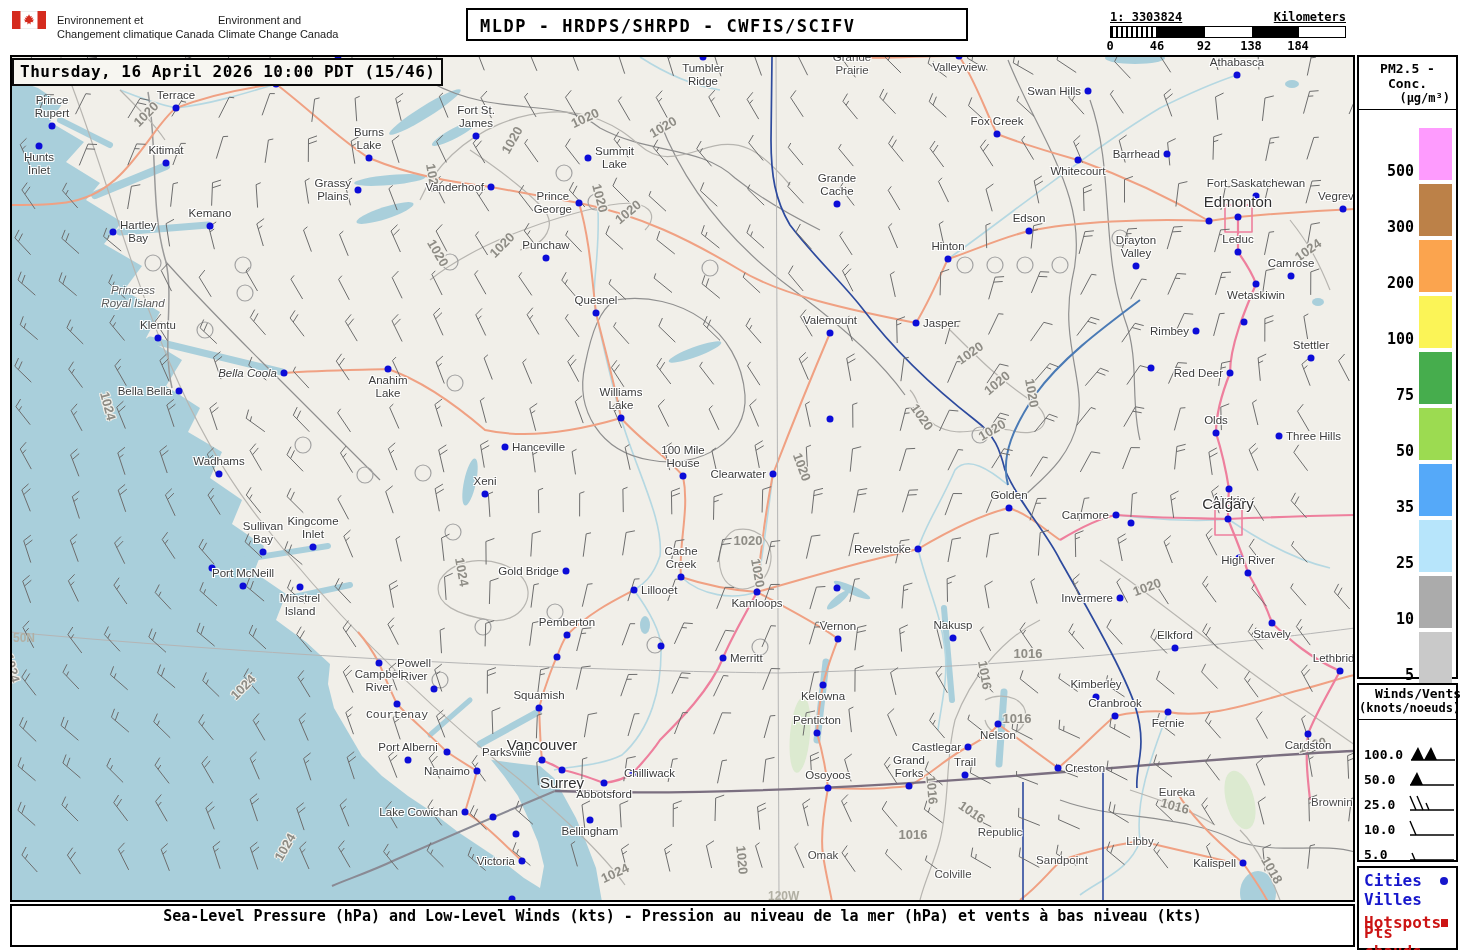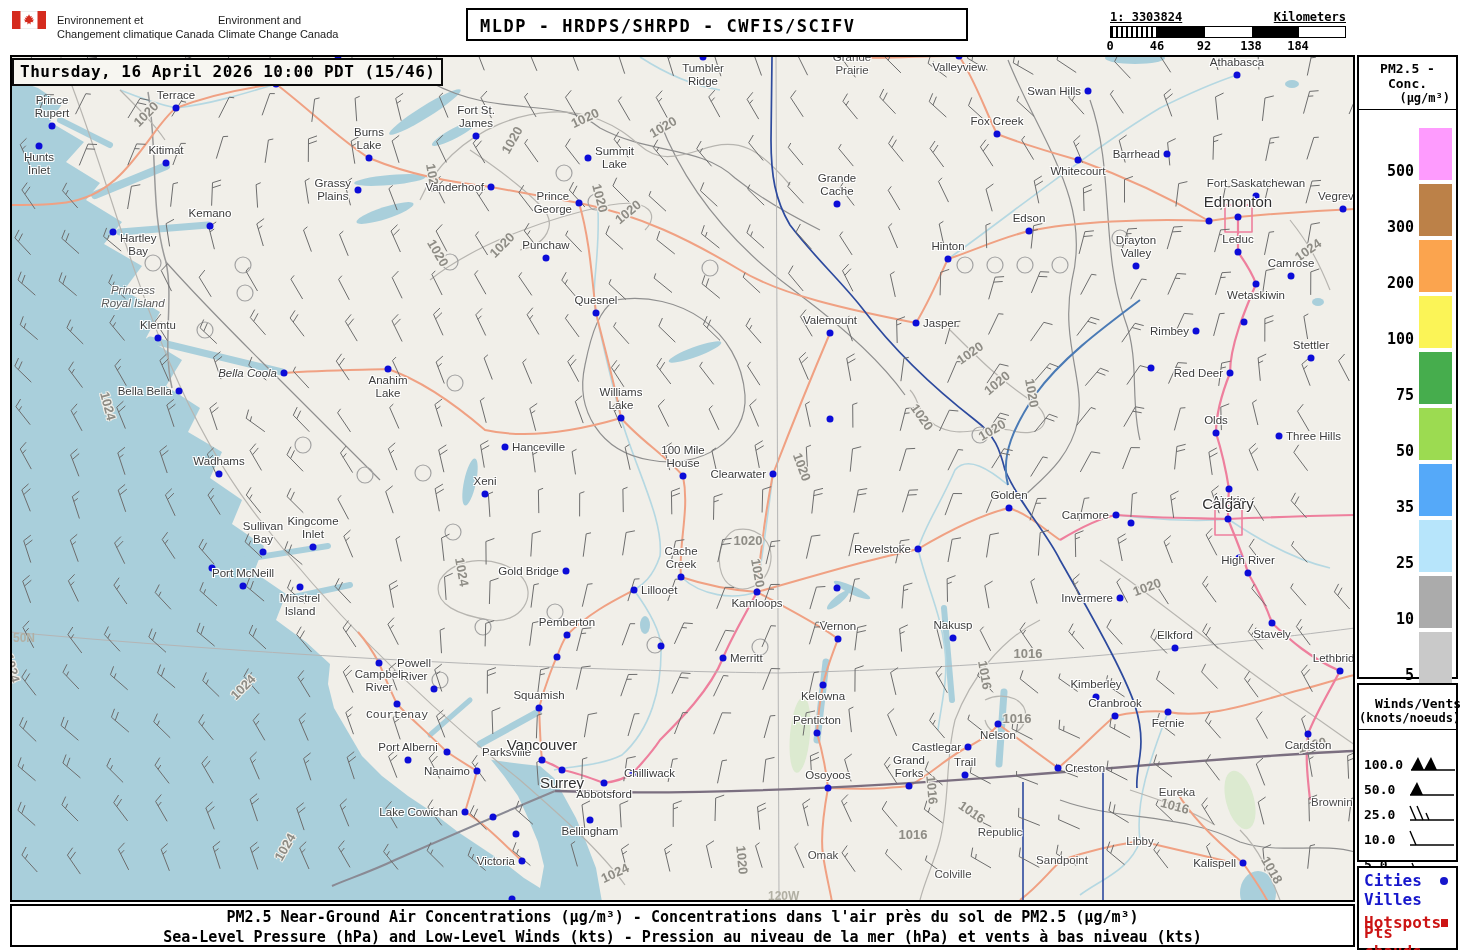--- a/index.html
+++ b/index.html
@@ -48,21 +48,21 @@
   .sidebox{position:absolute;left:1357px;width:101px;background:#fff;border:2px solid #000;box-sizing:border-box;}
   #pm25box{top:55px;height:624px;}
   #pm25box .t1{font:bold 13px "DejaVu Sans Mono",monospace;text-align:center;margin-top:4px;}
   #pm25box .t2{font:bold 12px "DejaVu Sans Mono",monospace;text-align:right;padding-right:6px;}
   .legrule{border:none;border-top:1.5px solid #000;margin:4px 0 0 0;}
   #pm25-swatches{margin-top:14px;}
   .swrow{height:56px;display:flex;align-items:flex-end;justify-content:flex-end;}
   .swlabel{font:bold 15px "DejaVu Sans Mono",monospace;color:#000;padding-right:5px;padding-bottom:0px;}
   .swatch{width:33px;height:52px;margin-right:4px;}
   #windbox{top:683px;height:179px;}
-  #windbox .t1{font:bold 13px "DejaVu Sans Mono",monospace;text-align:right;padding-right:4px;margin-top:11px;padding-left:16px;}
+  #windbox .t1{font:bold 13px "DejaVu Sans Mono",monospace;text-align:right;padding-right:4px;margin-top:1px;padding-left:16px;}
   #windbox .t2{font:bold 12px "DejaVu Sans Mono",monospace;text-align:right;padding-right:2px;}
   #wind-rows{margin-top:22px;}
   .windrow{height:25px;display:flex;align-items:center;}
   .wlabel{font:bold 13px "DejaVu Sans Mono",monospace;padding-left:5px;width:40px;}
   .windrow svg{display:block;}
   #sitesbox{top:866px;height:84px;padding:3px 5px;box-sizing:border-box;}
   .siterow{display:flex;align-items:center;justify-content:space-between;height:19px;}
   .sitetext{font:bold 16px "DejaVu Sans Mono",monospace;}
   .blue{color:#1616cc;}
   .red{color:#cc1414;}
@@ -276,21 +276,21 @@
       <div class="city" style="left: 266px; top: 23px; transform: translate(-50%, -100%);">Smithers</div>
       <div class="dot" style="left: 359px; top: 103px;"></div>
       <div class="city" style="left: 359px; top: 97px; transform: translate(-50%, -100%);">Burns
 Lake</div>
       <div class="dot" style="left: 348px; top: 135px;"></div>
       <div class="city" style="left: 341px; top: 135px; transform: translate(-100%, -50%);">Grassy
 Plains</div>
       <div class="dot" style="left: 200px; top: 171px;"></div>
       <div class="city" style="left: 200px; top: 165px; transform: translate(-50%, -100%);">Kemano</div>
       <div class="dot" style="left: 103px; top: 177px;"></div>
-      <div class="city" style="left: 110px; top: 190px; transform: translate(0px, -50%);">Hartley
+      <div class="city" style="left: 110px; top: 177px; transform: translate(0px, -50%);">Hartley
 Bay</div>
       <div class="dot" style="left: 148px; top: 283px;"></div>
       <div class="city" style="left: 148px; top: 277px; transform: translate(-50%, -100%);">Klemtu</div>
       <div class="dot" style="left: 274px; top: 318px;"></div>
       <div class="city" style="left: 267px; top: 318px; transform: translate(-100%, -50%); font-style: italic;">Bella Coola</div>
       <div class="dot" style="left: 169px; top: 336px;"></div>
       <div class="city" style="left: 162px; top: 336px; transform: translate(-100%, -50%);">Bella Bella</div>
       <div class="dot" style="left: 378px; top: 314px;"></div>
       <div class="city" style="left: 378px; top: 319px; transform: translate(-50%, 0px);">Anahim
 Lake</div>
@@ -651,15 +651,14 @@
   <div class="siterow" style="margin-top:4px;">
     <span class="sitetext red">Hotspots</span>
     <span class="redsq"></span>
   </div>
   <div class="siterow">
     <span class="sitetext red">Pts chauds</span>
   </div>
 </div>
 
 <div id="caption">
-  <div style="margin-top:1px;">PM2.5 Near-Ground Air Concentrations (µg/m³) - Concentrations dans l'air près du sol de PM2.5 (µg/m³)</div>
   <div>Sea-Level Pressure (hPa) and Low-Level Winds (kts) - Pression au niveau de la mer (hPa) et vents à bas niveau (kts)</div>
 </div>
 
 </body></html>

